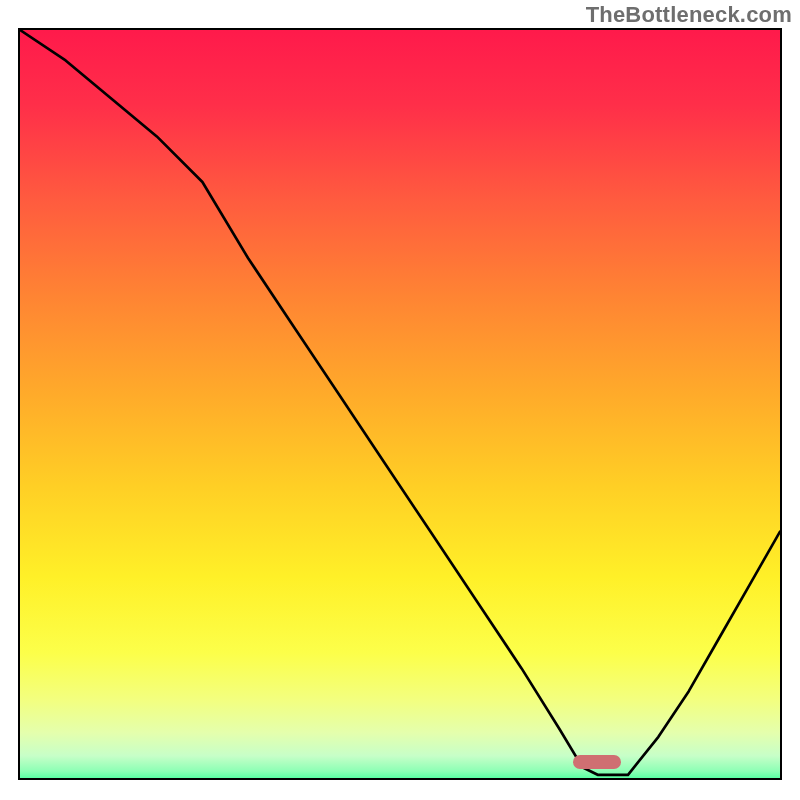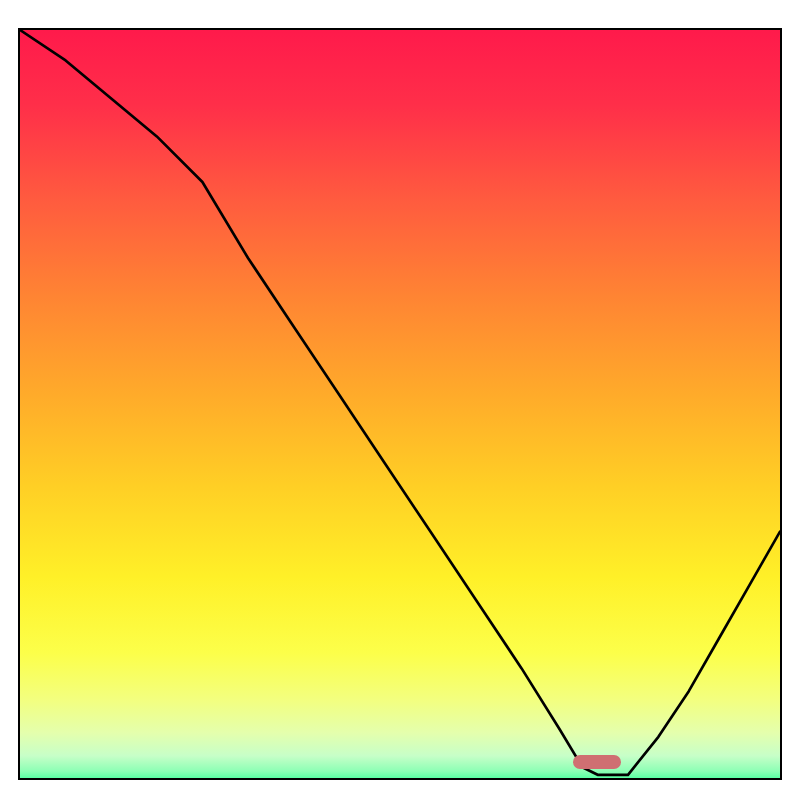--- a/index.html
+++ b/index.html
@@ -49,20 +49,21 @@
     width: 48px;
     height: 14px;
     border-radius: 8px;
     transform: translate(-50%, -50%);
   }
 </style>
 </head>
 <body>
 
 <div class="stage">
+  <div class="watermark">TheBottleneck.com</div>
 
   <div class="panel">
     <svg class="gradient" viewBox="0 0 100 100" preserveAspectRatio="none">
       <defs>
         <linearGradient id="bg" x1="0" y1="0" x2="0" y2="1">
             <stop offset="0%" stop-color="#ff1a4b"></stop>
             <stop offset="10%" stop-color="#ff2f49"></stop>
             <stop offset="22%" stop-color="#ff5a3f"></stop>
             <stop offset="35%" stop-color="#ff8433"></stop>
             <stop offset="48%" stop-color="#ffab2a"></stop>

